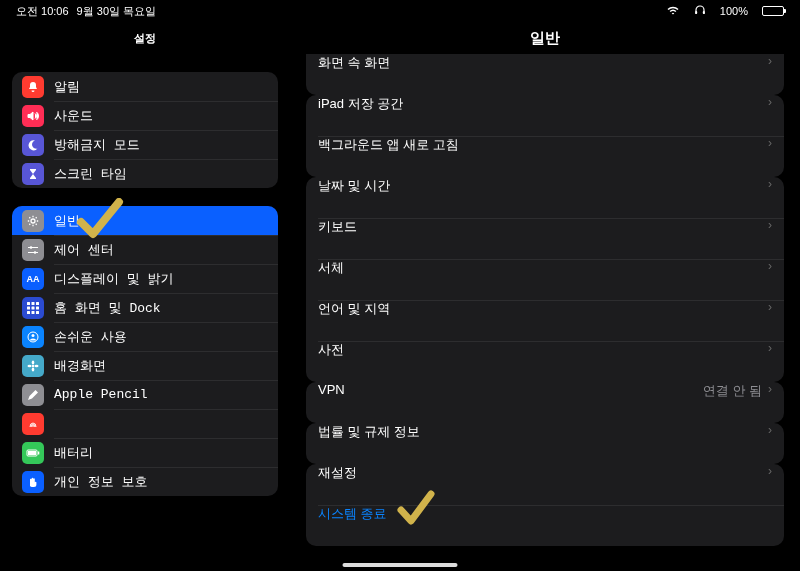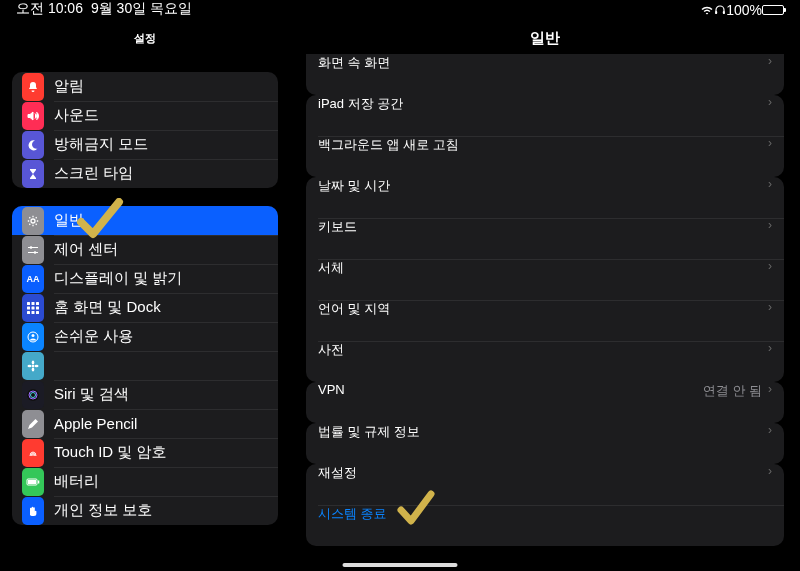--- a/index.html
+++ b/index.html
@@ -1,35 +1,35 @@
 <!DOCTYPE html>
 <html><head>
 <meta charset="utf-8">
 <style>
 * { margin: 0; padding: 0; box-sizing: border-box; }
 html, body { width: 800px; height: 571px; background: #000; font-family: -apple-system, "Helvetica Neue", Arial, sans-serif; color: #fff; overflow: hidden; }
 .screen { width: 800px; height: 571px; background: #000; position: relative; }
-.status-bar { height: 22px; display: flex; align-items: flex-end; justify-content: space-between; padding: 4px 16px; font-size: 14px; font-weight: 500; }
+.status-bar { height: 22px; display: flex; align-items: flex-start; justify-content: space-between; padding: 4px 16px; font-size: 11px; font-weight: 500; }
 .status-left { display: flex; align-items: center; gap: 8px; }
-.status-right { display: flex; align-items: center; gap: 0; }
+.status-right { display: flex; align-items: center; gap: 14px; }
 .battery-icon { width: 22px; height: 10px; border: 1px solid #fff; border-radius: 2px; position: relative; }
 .battery-icon::after { content: ""; position: absolute; right: -3px; top: 2px; width: 2px; height: 4px; background: #fff; border-radius: 0 1px 1px 0; }
 .battery-fill { background: #fff; width: 100%; height: 100%; border-radius: 1px; }
 
 .split { display: flex; height: calc(571px - 22px); }
 .sidebar { width: 290px; display: flex; flex-direction: column; }
 .sidebar-header { height: 32px; display: flex; align-items: center; justify-content: center; font-size: 11px; font-weight: 600; }
 .sidebar-body { flex: 1; overflow-y: hidden; padding: 0 12px; }
 
 .cell-group { background: #1c1c1e; border-radius: 10px; margin-top: 18px; overflow: hidden; }
 .cell { display: flex; align-items: center; height: 29px; padding: 0 10px; gap: 10px; position: relative; }
 .cell + .cell::before { content: ""; position: absolute; left: 42px; right: 0; top: 0; height: 1px; background: rgba(255,255,255,0.08); }
 .cell.selected { background: #0a60ff; }
-.cell-icon { width: 22px; height: 28px; border-radius: 5px; display: flex; align-items: center; justify-content: center; flex-shrink: 0; font-size: 12px; }
-.cell-label { font-size: 15px; flex: 1; }
+.cell-icon { width: 22px; height: 22px; border-radius: 5px; display: flex; align-items: center; justify-content: center; flex-shrink: 0; font-size: 12px; }
+.cell-label { font-size: 13px; flex: 1; font-family: Liberation Mono, monospace; }
 
 .detail { flex: 1; display: flex; flex-direction: column; }
 .detail-header { height: 32px; display: flex; align-items: center; justify-content: center; font-size: 15px; font-weight: 600; }
 .detail-body { flex: 1; overflow-y: hidden; padding: 0 16px; }
 
 .d-group { background: #1c1c1e; border-radius: 10px; overflow: hidden; }
 .d-group.first { margin-top: 0; border-top-left-radius: 0; border-top-right-radius: 0; }
 .d-cell { display: flex; height: 41px; padding: 0 12px; position: relative; }
 .d-cell + .d-cell::before { content: ""; position: absolute; left: 12px; right: 0; top: 0; height: 1px; background: rgba(255,255,255,0.08); }
 .d-label { font-size: 13px; flex: 1; }
@@ -163,46 +163,36 @@
             <div class="cell">
               <div class="cell-icon" style="background: rgb(69, 169, 201);">
                 <svg width="12" height="12" viewBox="0 0 12 12">
                   <circle cx="6" cy="6" r="1.3" fill="#fff"></circle>
                   <ellipse cx="6" cy="2.5" rx="1.3" ry="2" fill="#fff"></ellipse>
                   <ellipse cx="6" cy="9.5" rx="1.3" ry="2" fill="#fff"></ellipse>
                   <ellipse cx="2.5" cy="6" rx="2" ry="1.3" fill="#fff"></ellipse>
                   <ellipse cx="9.5" cy="6" rx="2" ry="1.3" fill="#fff"></ellipse>
                 </svg>
               </div>
-            </div>
-            <div class="cell">
-              <div class="cell-icon" style="background: rgb(27, 27, 37);">
-                <svg width="14" height="14" viewBox="0 0 14 14">
-                  <circle cx="7" cy="7" r="6" fill="#111"></circle>
-                  <circle cx="7" cy="7" r="4" fill="none" stroke="#9a6bff" stroke-width="1"></circle>
-                  <circle cx="7" cy="7" r="2.5" fill="none" stroke="#4bd0e0" stroke-width="1"></circle>
-                </svg>
-              </div>
-              <div class="cell-label">Siri 및 검색</div>
+              <div class="cell-label">배경화면</div>
             </div>
             <div class="cell">
               <div class="cell-icon" style="background: rgb(142, 142, 147);">
                 <svg width="12" height="12" viewBox="0 0 12 12">
                   <path d="M1 11 l1.5-4 6-6 2.5 2.5 -6 6 Z" fill="#fff"></path>
                 </svg>
               </div>
               <div class="cell-label">Apple Pencil</div>
             </div>
             <div class="cell">
               <div class="cell-icon" style="background: rgb(255, 59, 48);">
                 <svg width="12" height="12" viewBox="0 0 12 12">
                   <path d="M3 9 a3 4 0 0 1 6 0 M4 9 a2 3 0 0 1 4 0 M5 9 a1 2 0 0 1 2 0" stroke="#fff" stroke-width="0.9" fill="none"></path>
                 </svg>
               </div>
-              <div class="cell-label">Touch ID 및 암호</div>
             </div>
             <div class="cell">
               <div class="cell-icon" style="background: rgb(52, 199, 89);">
                 <svg width="14" height="10" viewBox="0 0 14 10">
                   <rect x="1" y="2" width="10" height="6" rx="1" fill="none" stroke="#fff" stroke-width="1"></rect>
                   <rect x="12" y="3.5" width="1.3" height="3" fill="#fff"></rect>
                   <rect x="2" y="3" width="8" height="4" fill="#fff"></rect>
                 </svg>
               </div>
               <div class="cell-label">배터리</div>

